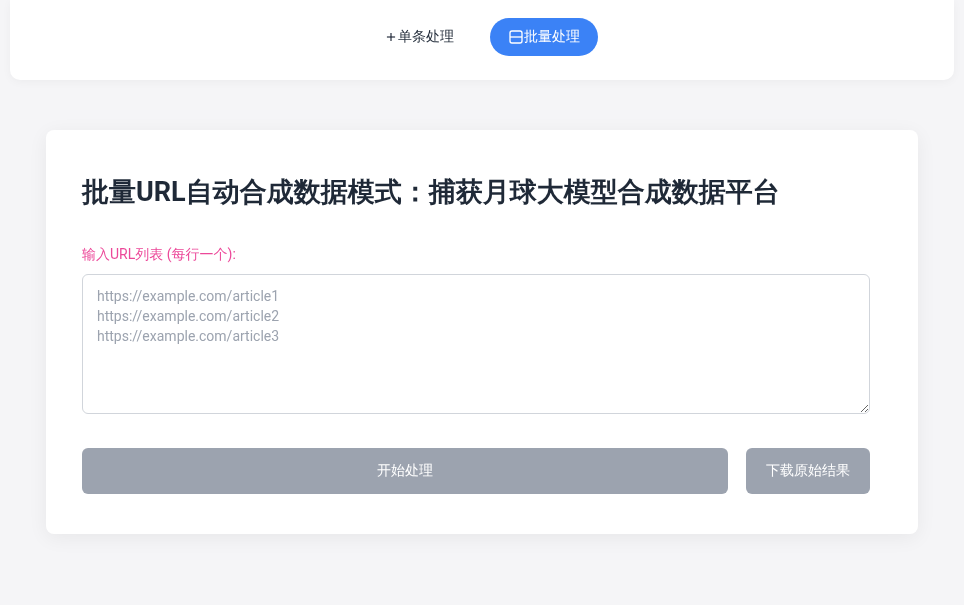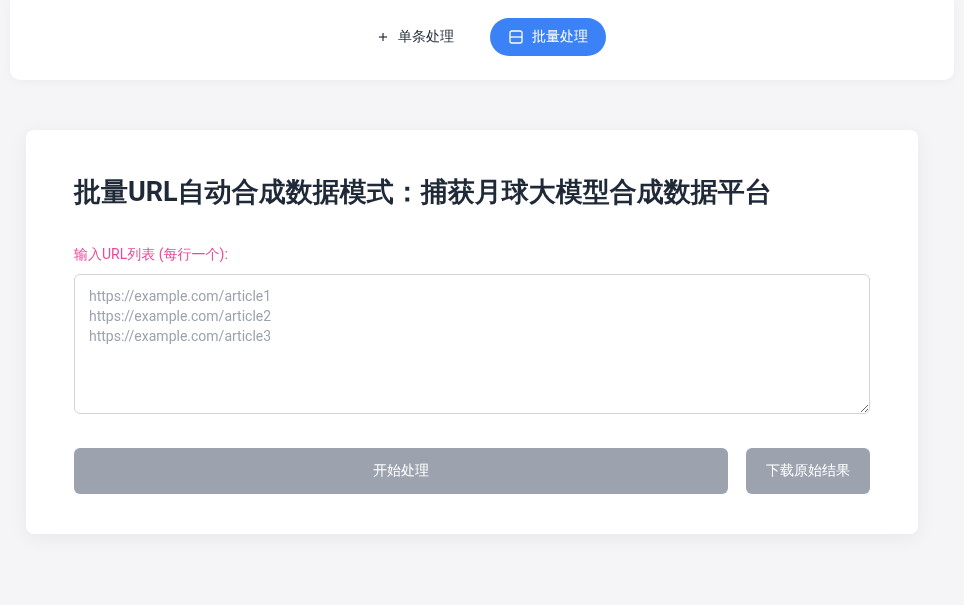--- a/index.html
+++ b/index.html
@@ -17,40 +17,40 @@
       padding: 18px 0 24px 0;
       display: flex;
       justify-content: center;
       align-items: center;
       gap: 18px;
       box-shadow: 0 2px 10px rgba(0,0,0,0.04);
     }
     .tab {
       display: inline-flex;
       align-items: center;
-      gap: 8px;
+      gap: 0;
       padding: 10px 18px;
       border-radius: 999px;
       font-size: 14px;
       color: #1f2937;
       cursor: pointer;
       background: transparent;
       border: none;
     }
     .tab.active {
       background: #3b82f6;
       color: #ffffff;
       text-align: center;
     }
     .tab .icon { display: inline-flex; }
     .content-card {
       background: #ffffff;
-      margin: 50px 46px 0 26px;
+      margin: 50px 46px 0 46px;
       border-radius: 8px;
-      padding: 44px 48px 40px 48px;
+      padding: 44px 48px 40px 36px;
       box-shadow: 0 4px 20px rgba(0,0,0,0.06);
     }
     .page-title {
       font-size: 27px;
       font-weight: 700;
       color: #1f2937;
       margin-bottom: 36px;
       line-height: 1.35;
     }
     .field-label {

